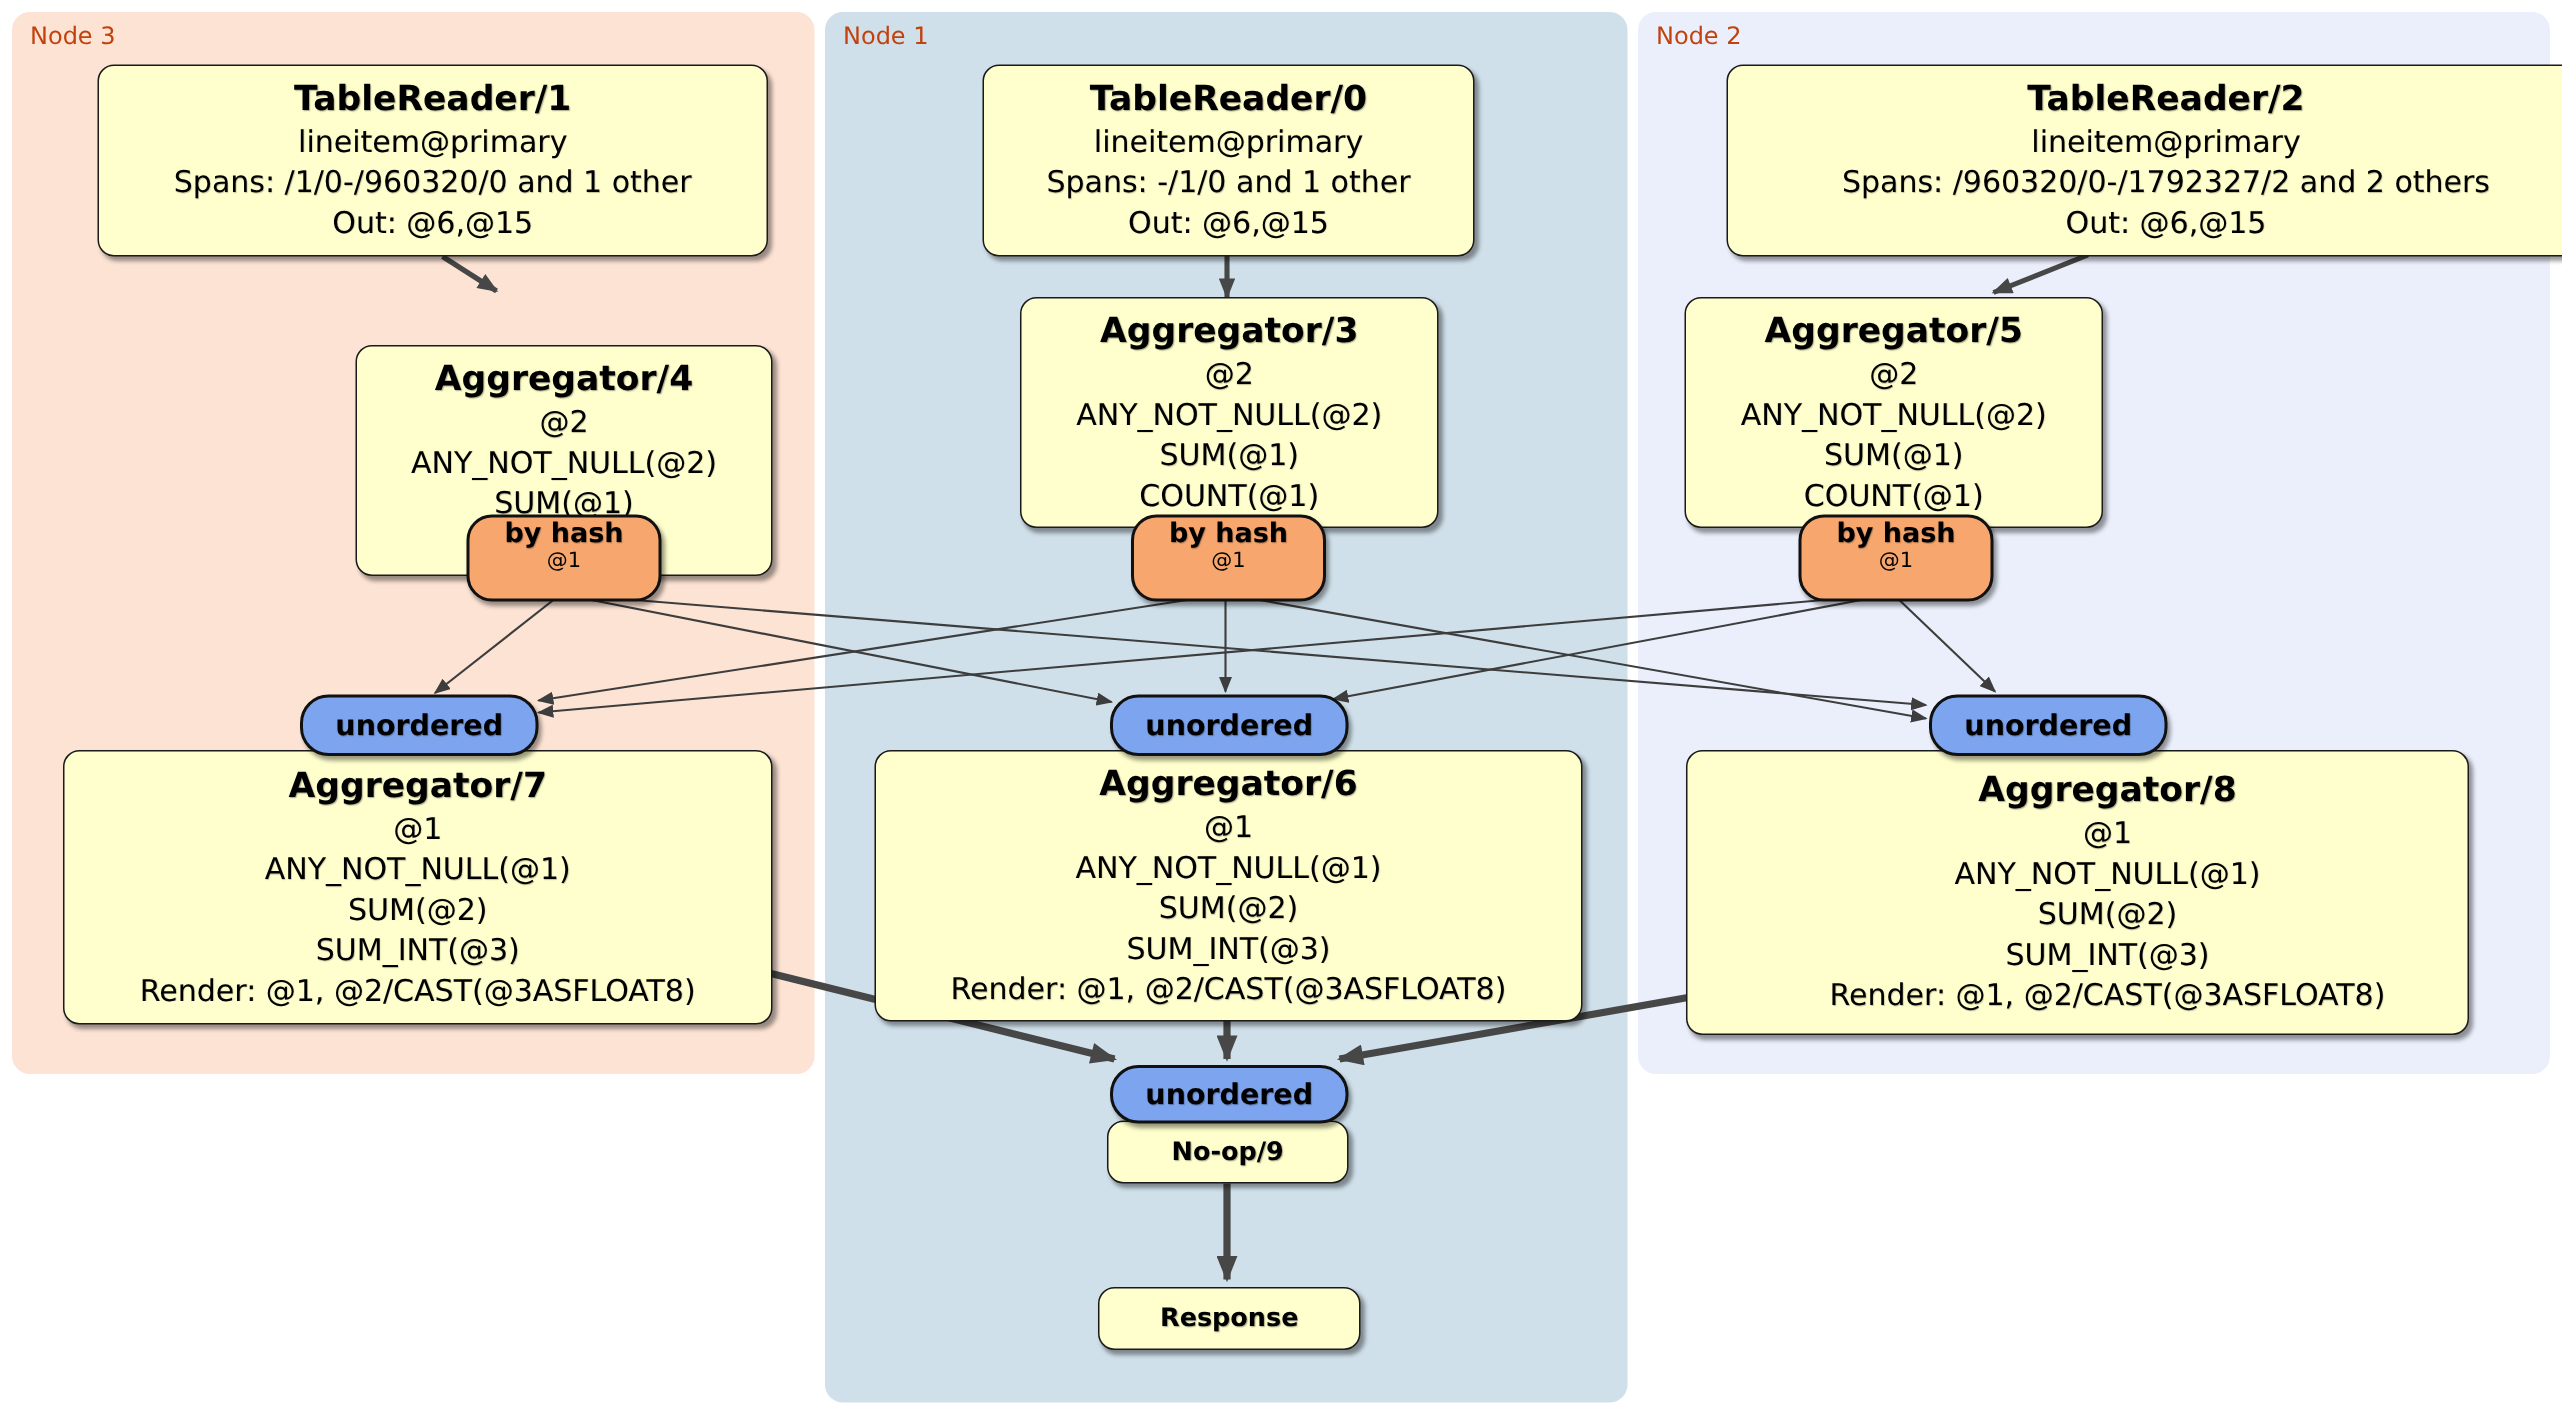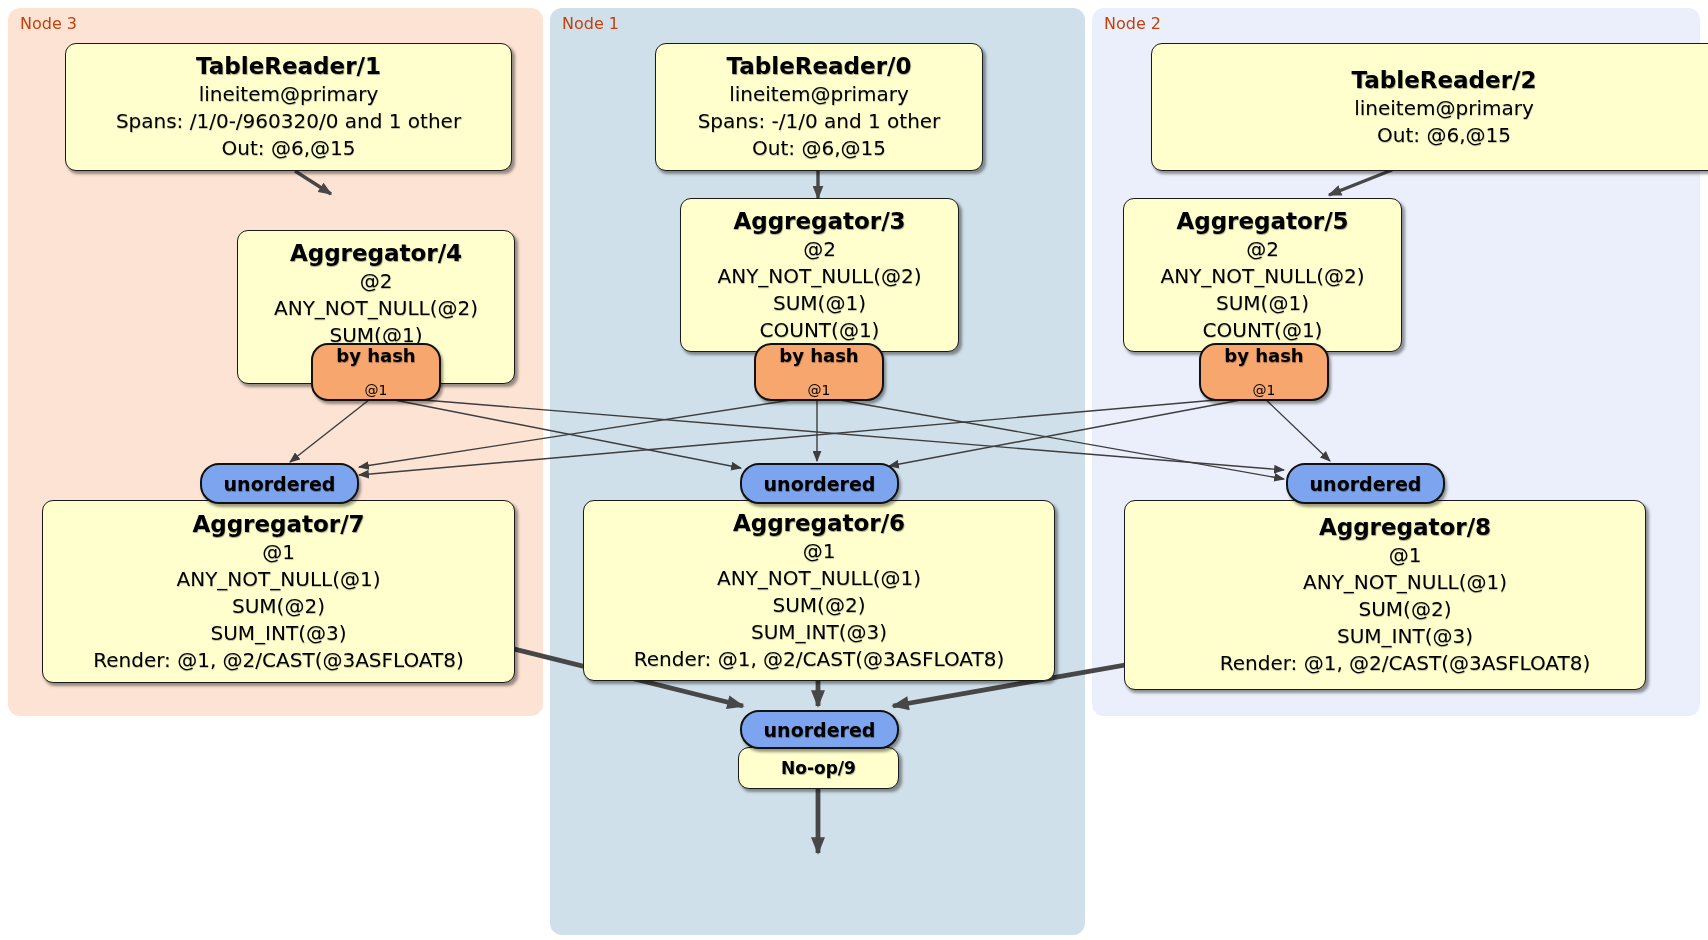--- a/index.html
+++ b/index.html
@@ -13,21 +13,21 @@
   .box{
     position:absolute;z-index:2;background:#ffffce;border:1.6px solid #1a1a1a;border-radius:11px;
     display:flex;flex-direction:column;justify-content:center;align-items:center;text-align:center;
     box-shadow:2.5px 3px 3px rgba(0,0,0,0.40);
   }
   .btitle{font-weight:bold;font-size:23px;line-height:29px;text-shadow:0.6px 0.9px 0.9px rgba(0,0,0,0.35);white-space:nowrap;}
   .bline{font-size:20px;line-height:27px;text-shadow:0.4px 0.6px 0.7px rgba(0,0,0,0.25);white-space:nowrap;}
   .box.terminal .btitle{font-size:17px;}
   .router{
     position:absolute;z-index:3;width:126px;height:54px;background:#f7a76e;border:2px solid #111;border-radius:17px;
-    display:flex;flex-direction:column;align-items:center;justify-content:space-between;text-align:center;
+    display:flex;flex-direction:column;align-items:center;justify-content:flex-start;text-align:center;
     box-shadow:2px 3px 3px rgba(0,0,0,0.40);
   }
   .rtitle{font-weight:bold;font-size:18px;line-height:21px;text-shadow:0.5px 0.8px 0.8px rgba(0,0,0,0.35);}
   .rdetail{font-size:14px;line-height:17px;}
   .sync{
     position:absolute;z-index:3;width:155px;height:37px;background:#7da5ef;border:2px solid #111;border-radius:19px;
     display:flex;align-items:center;justify-content:center;font-weight:bold;font-size:19px;
     text-shadow:0.5px 0.8px 0.8px rgba(0,0,0,0.35);box-shadow:2px 3px 3px rgba(0,0,0,0.40);
   }
   .eThin{stroke:#3d3d3d;stroke-width:1.4;fill:none;}
@@ -91,20 +91,21 @@
   </div>
   <div class="box" style="left:655px;top:43px;width:326px;height:126px;">
     <div class="btitle">TableReader/0</div>
     <div class="bline">lineitem@primary</div>
     <div class="bline">Spans: -/1/0 and 1 other</div>
     <div class="bline">Out: @6,@15</div>
   </div>
   <div class="box" style="left:1151px;top:43px;width:550px;height:126px;padding-left:17px;">
     <div class="btitle">TableReader/2</div>
     <div class="bline">lineitem@primary</div>
+    <div class="bline">Spans: /960320/0-/1792327/2 and 2 others</div>
     <div class="bline">Out: @6,@15</div>
   </div>
 
   <div class="box" style="left:237px;top:198px;width:276px;height:152px;margin-top:32px;">
     <div class="btitle">Aggregator/4</div>
     <div class="bline">@2</div>
     <div class="bline">ANY_NOT_NULL(@2)</div>
     <div class="bline">SUM(@1)</div>
     <div class="bline">COUNT(@1)</div>
   </div>
@@ -170,14 +171,17 @@
     <div class="bline">SUM_INT(@3)</div>
     <div class="bline">Render: @1, @2/CAST(@3ASFLOAT8)</div>
   </div>
 
   <div class="sync" style="left:740px;top:710px;height:35px;">
     <span>unordered</span>
   </div>
   <div class="box terminal" style="left:738px;top:747px;width:159px;height:40px;">
     <div class="btitle">No-op/9</div>
   </div>
+  <div class="box terminal" style="left:732px;top:858px;width:173px;height:40px;">
+    <div class="btitle">Response</div>
+  </div>
 
 </div>
 
 </body></html>

